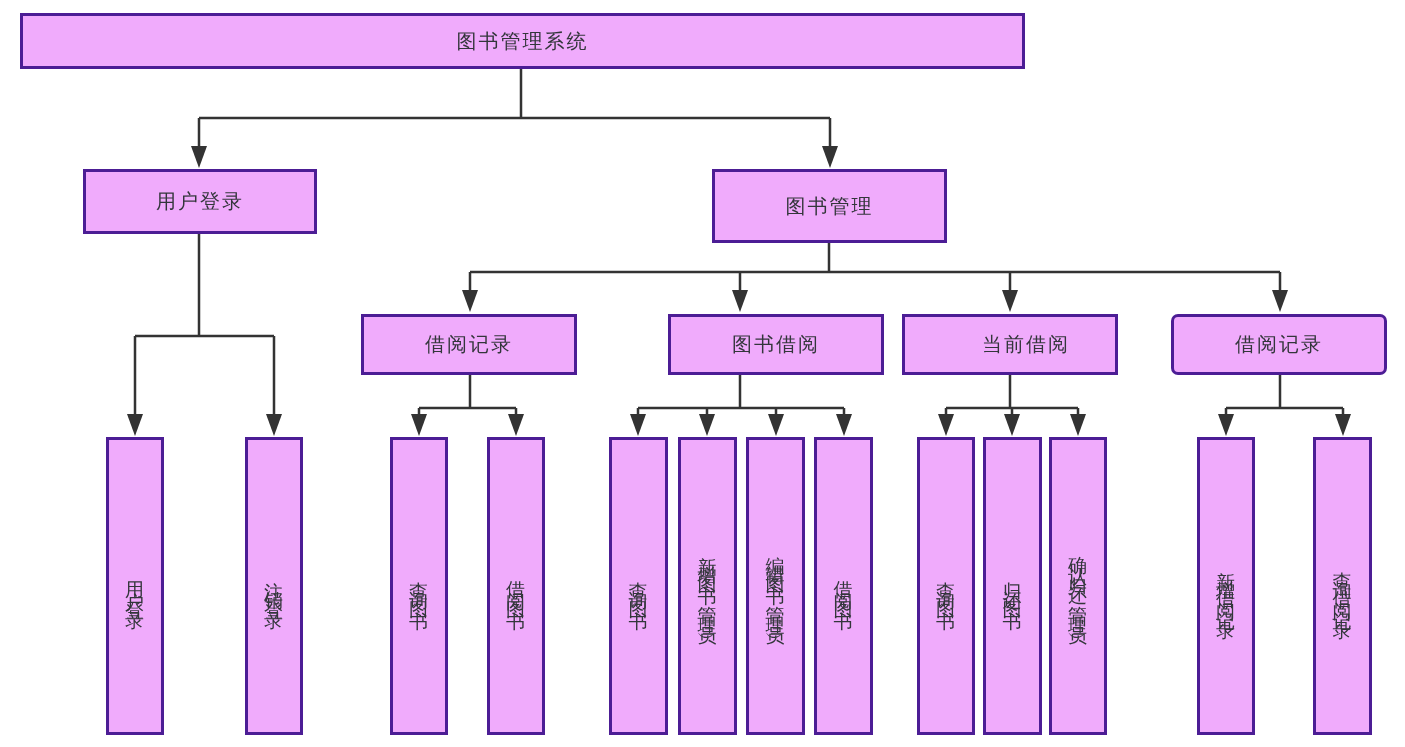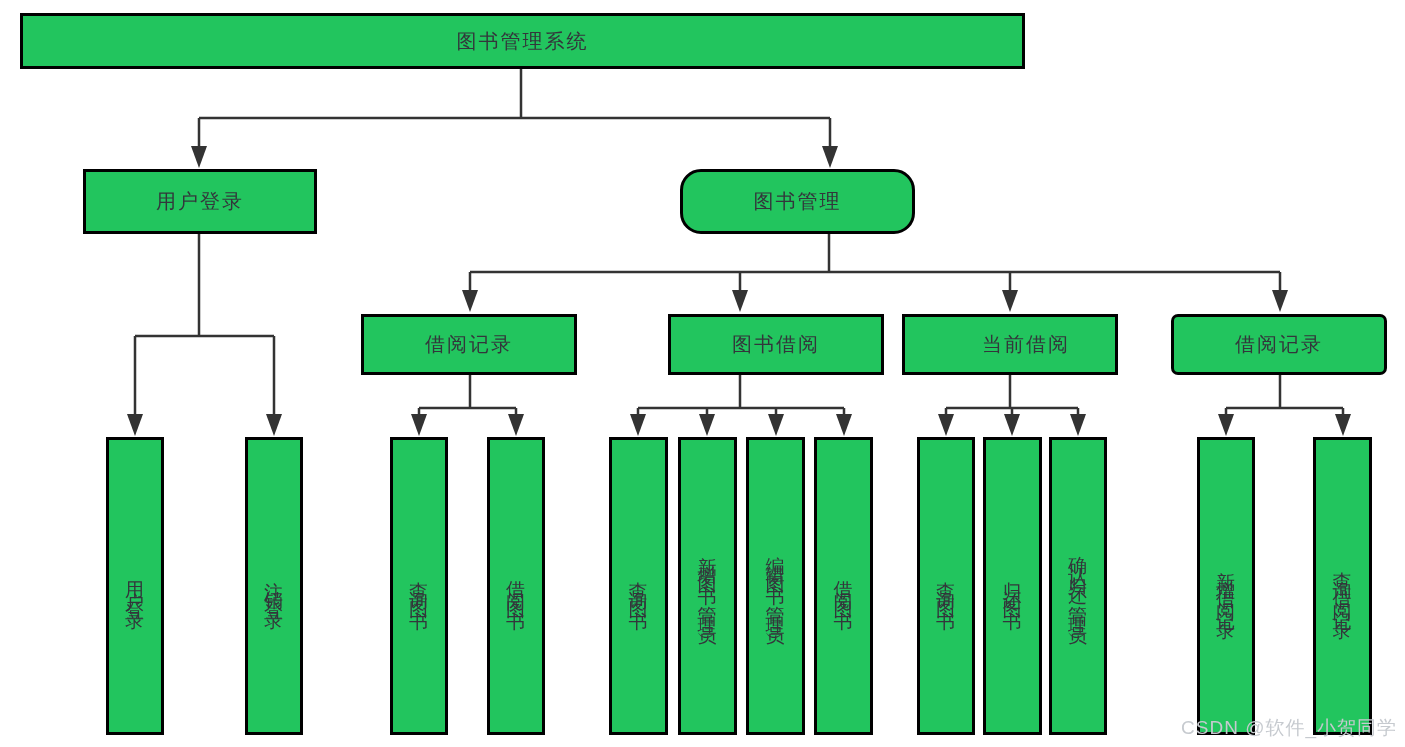--- a/index.html
+++ b/index.html
@@ -14,35 +14,35 @@
   }
   svg.connectors {
     position: absolute;
     left: 0; top: 0;
     width: 1405px; height: 747px;
     z-index: 1;
   }
   .node {
     position: absolute;
     box-sizing: border-box;
-    border: 3px solid #000000;
-    background: #22c55e;
+    border: 3px solid #4c1d95;
+    background: #f0abfc;
     display: flex;
     align-items: center;
     justify-content: center;
     z-index: 2;
   }
   .h-node {
     font-size: 20px;
     letter-spacing: 2px;
     white-space: nowrap;
   }
   .root-node   { left: 20px;  top: 13px;  width: 1005px; height: 56px; }
   .l2-a        { left: 83px;  top: 169px; width: 234px;  height: 65px; }
-  .l2-b        { left: 680px; top: 169px; width: 235px;  height: 65px; border-radius: 21px; }
+  .l2-b        { left: 712px; top: 169px; width: 235px;  height: 74px; }
   .l3          { top: 314px; width: 216px; height: 61px; }
   .l3-1 { left: 361px; }
   .l3-2 { left: 632px; margin-left: 36px; }
   .l3-3 { left: 902px; padding-left: 32px; }
   .l3-4 { left: 1171px; border-radius: 7px; }
   .leaf {
     top: 437px;
     height: 298px;
     width: 58px;
     writing-mode: vertical-rl;
@@ -133,15 +133,14 @@
   <div class="node leaf leaf-c3">编辑图书（管理员）</div>
   <div class="node leaf leaf-c4">借阅图书</div>
 
   <div class="node leaf leaf-d1">查询图书</div>
   <div class="node leaf leaf-d2">归还图书</div>
   <div class="node leaf leaf-d3">确认归还（管理员）</div>
 
   <div class="node leaf leaf-e1">新增借阅记录</div>
   <div class="node leaf leaf-e2">查询借阅记录</div>
 
-  <div class="watermark">CSDN @软件_小贺同学</div>
 
 </div>
 
 </body></html>

